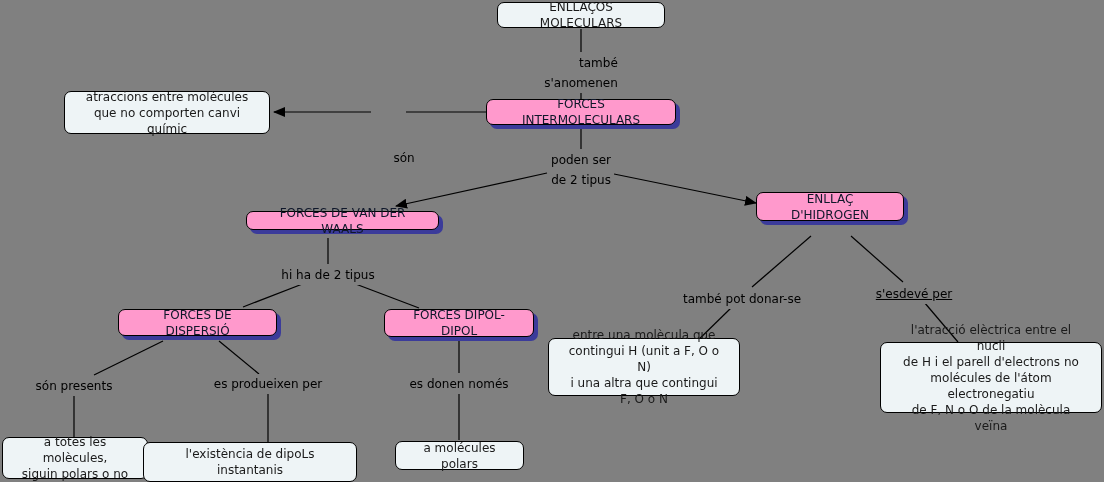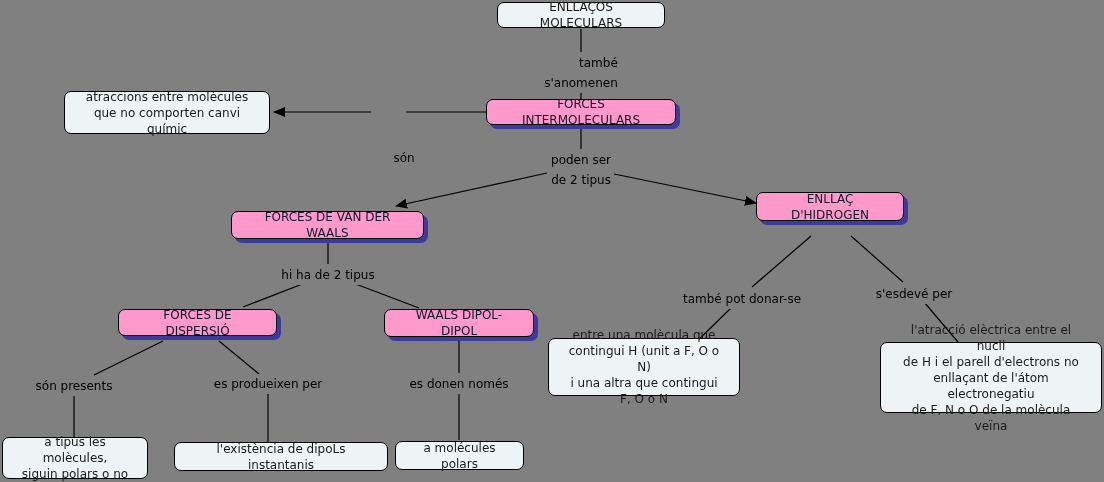--- a/index.html
+++ b/index.html
@@ -65,47 +65,47 @@
   </g>
 </svg>
 
 <div class="node white" style="left:497px;top:2px;width:168px;height:26px;">ENLLAÇOS MOLECULARS</div>
 
 <div class="node pink" style="left:486px;top:99px;width:190px;height:26px;">FORCES INTERMOLECULARS</div>
 
 <div class="node white" style="left:64px;top:91px;width:206px;height:43px;">atraccions entre molècules
 que no comporten canvi químic</div>
 
-<div class="node pink" style="left:231px;top:211px;width:193px;height:28px;">FORCES DE VAN DER WAALS</div>
+<div class="node pink" style="left:246px;top:211px;width:193px;height:19px;">FORCES DE VAN DER WAALS</div>
 
 <div class="node pink" style="left:756px;top:192px;width:148px;height:29px;">ENLLAÇ D'HIDROGEN</div>
 
 <div class="node pink" style="left:118px;top:309px;width:159px;height:27px;">FORCES DE DISPERSIÓ</div>
 
-<div class="node pink" style="left:384px;top:309px;width:150px;height:28px;">WAALS DIPOL-DIPOL</div>
+<div class="node pink" style="left:384px;top:309px;width:150px;height:28px;">FORCES DIPOL-DIPOL</div>
 
-<div class="node white" style="left:2px;top:437px;width:146px;height:42px;">a tipus les molècules,
+<div class="node white" style="left:2px;top:437px;width:146px;height:42px;">a totes les molècules,
 siguin polars o no</div>
 
-<div class="node white" style="left:174px;top:442px;width:214px;height:29px;">l'existència de dipoLs instantanis</div>
+<div class="node white" style="left:143px;top:442px;width:214px;height:40px;">l'existència de dipoLs instantanis</div>
 
 <div class="node white" style="left:395px;top:441px;width:129px;height:29px;">a molécules polars</div>
 
 <div class="node white" style="left:548px;top:338px;width:192px;height:58px;">entre una molècula que
 contingui H (unit a F, O o N)
 i una altra que contingui F, O o N</div>
 
 <div class="node white" style="left:880px;top:342px;width:222px;height:71px;">l'atracció elèctrica entre el nucli
 de H i el parell d'electrons no
-enllaçant de l'átom electronegatiu
+molécules de l'átom electronegatiu
 de F, N o O de la molècula veïna</div>
 
 <div class="label" style="left:581px;top:53px;">també
 s'anomenen</div>
 <div class="label" style="left:404px;top:104px;margin-top:44px;">són</div>
 <div class="label" style="left:581px;top:150px;">poden ser
 de 2 tipus</div>
 <div class="label" style="left:328px;top:265px;">hi ha de 2 tipus</div>
 <div class="label" style="left:74px;top:376px;">són presents</div>
 <div class="label" style="left:268px;top:374px;">es produeixen per</div>
 <div class="label" style="left:459px;top:374px;">es donen només</div>
 <div class="label" style="left:742px;top:289px;">també pot donar-se</div>
-<div class="label" style="left:914px;top:284px;">s'esdevé per</div>
+<div class="label" style="left:914px;top:284px;text-decoration:underline;">s'esdevé per</div>
 
 </body></html>

